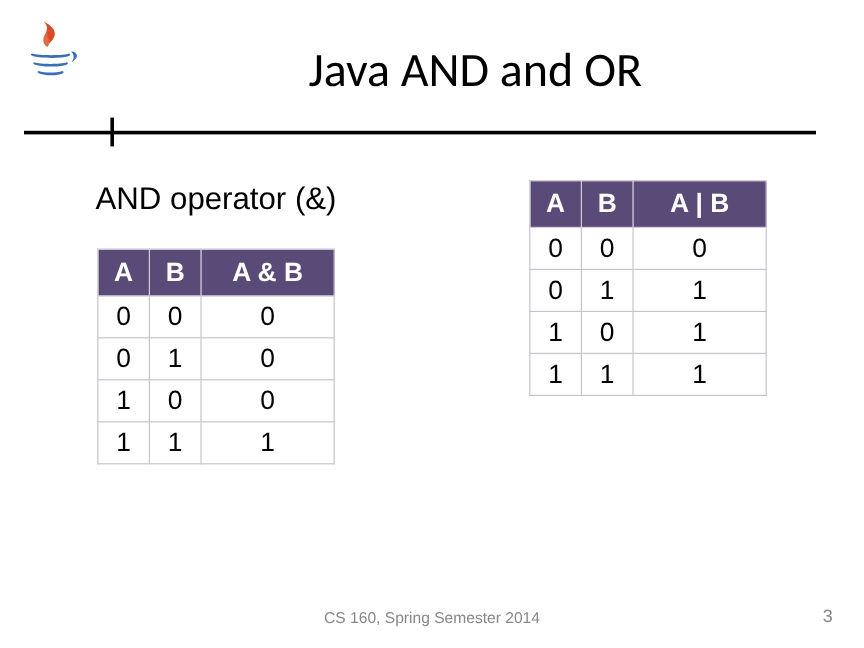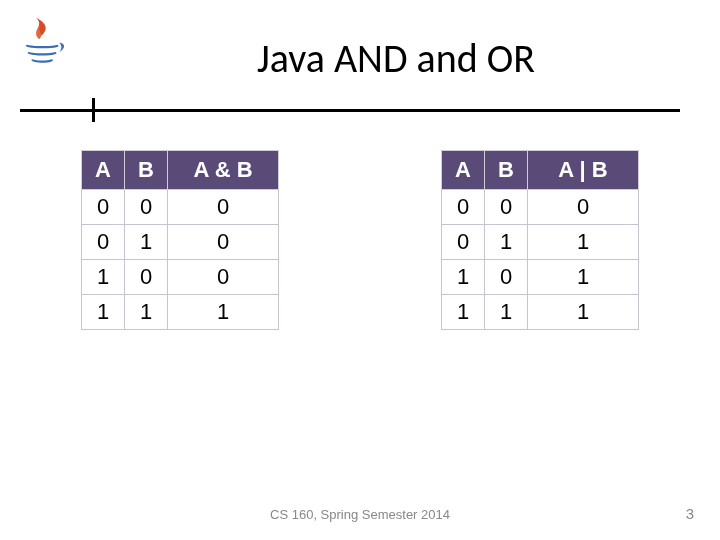--- a/index.html
+++ b/index.html
@@ -136,20 +136,21 @@
   <div class="title">Java AND and OR</div>
 
   <div class="rule-wrap">
     <div class="rule-h"></div>
     <div class="rule-v"></div>
   </div>
 
   <div class="body">
 
     <div class="col">
+      <div class="subheading">AND operator (&amp;)</div>
       <table class="truth">
         <tbody>
             <tr>
           <th class="colA">A</th>
           <th class="colB">B</th>
           <th class="colR">A &amp; B</th>
         </tr>
         <tr>
           <td class="colA">0</td>
           <td class="colB">0</td>

